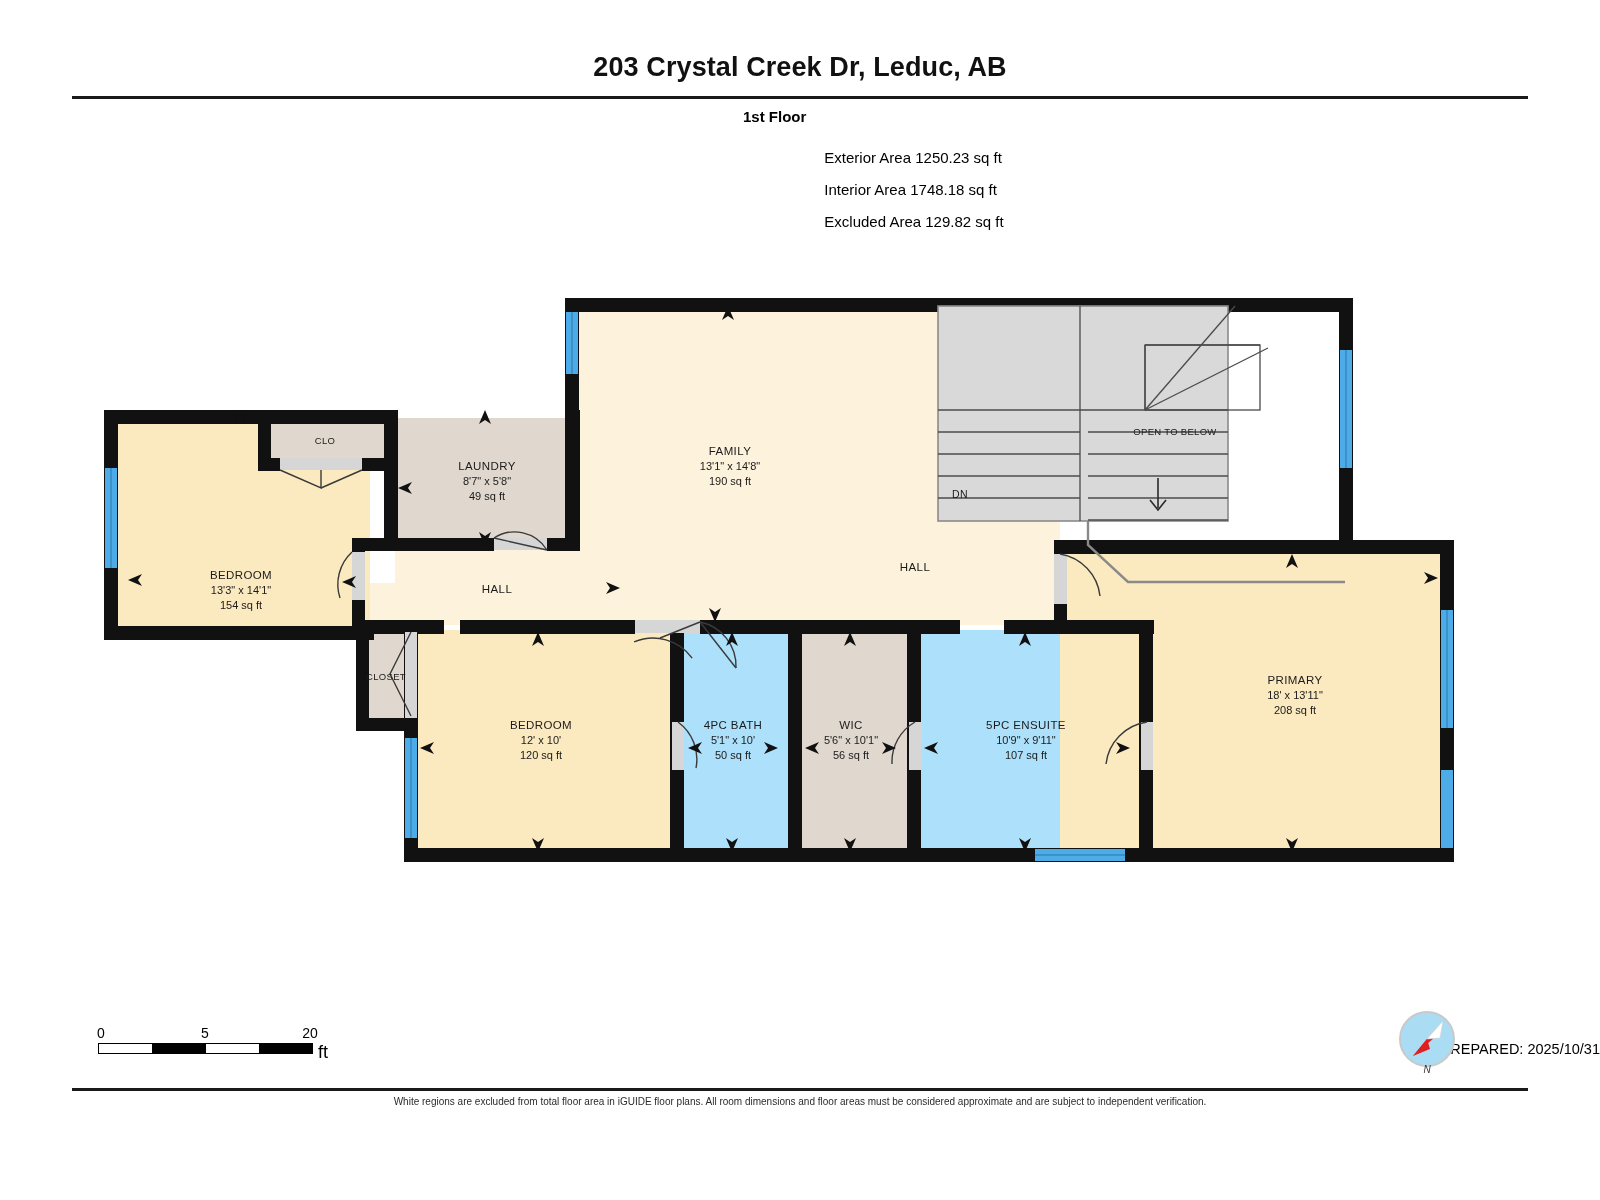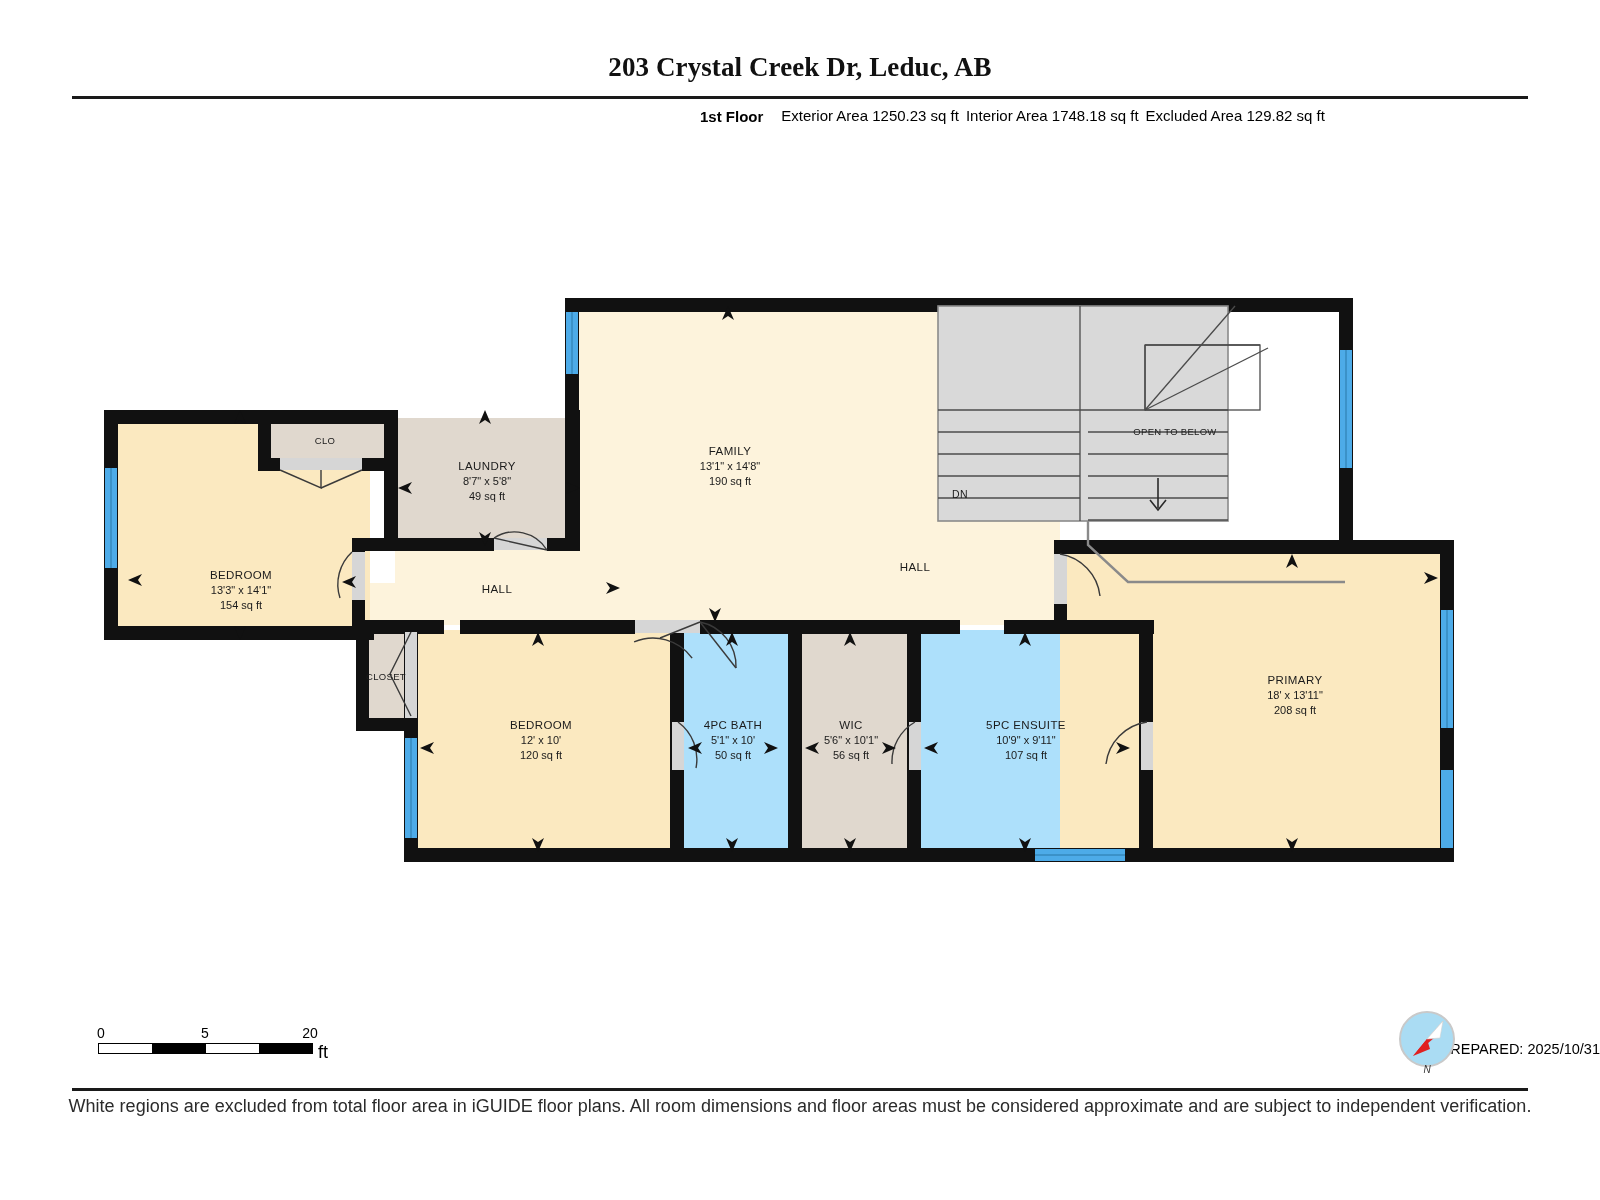--- a/index.html
+++ b/index.html
@@ -21,21 +21,20 @@
   #page-title {
     position: absolute;
     top: 52px;
     left: 0;
     width: 1600px;
     text-align: center;
     font-size: 27px;
     font-weight: bold;
     letter-spacing: 0.1px;
     color: #111;
-    font-family: Liberation Serif, serif;
   }
   #title-rule {
     position: absolute;
     top: 96px;
     left: 72px;
     width: 1456px;
     height: 3px;
     background: #1a1a1a;
   }
   #summary {
@@ -44,24 +43,27 @@
     left: 700px;
     display: flex;
     align-items: flex-start;
     gap: 18px;
   }
   #summary .floor-label {
     font-size: 15px;
     font-weight: bold;
     padding-top: 1px;
     white-space: nowrap;
+    margin-left: 43px;
   }
   #summary .areas {
     display: flex;
-    gap: 7px;
+    flex-direction: column;
+    gap: 15px;
+    margin-top: 42px;
   }
   #summary .areas div {
     font-size: 15px;
     white-space: nowrap;
   }
 
   
   #plan-wrap {
     position: absolute;
     top: 270px;
@@ -146,21 +148,21 @@
     width: 1456px;
     height: 3px;
     background: #1a1a1a;
   }
   #disclaimer {
     position: absolute;
     top: 1096px;
     left: 0;
     width: 1600px;
     text-align: center;
-    font-size: 18px;
+    font-size: 10px;
     color: #2b2b2b;
   }
 </style>
 </head>
 <body>
 
 <div id="page-title">203 Crystal Creek Dr, Leduc, AB</div>
 <div id="title-rule"></div>
 
 <div id="summary">

